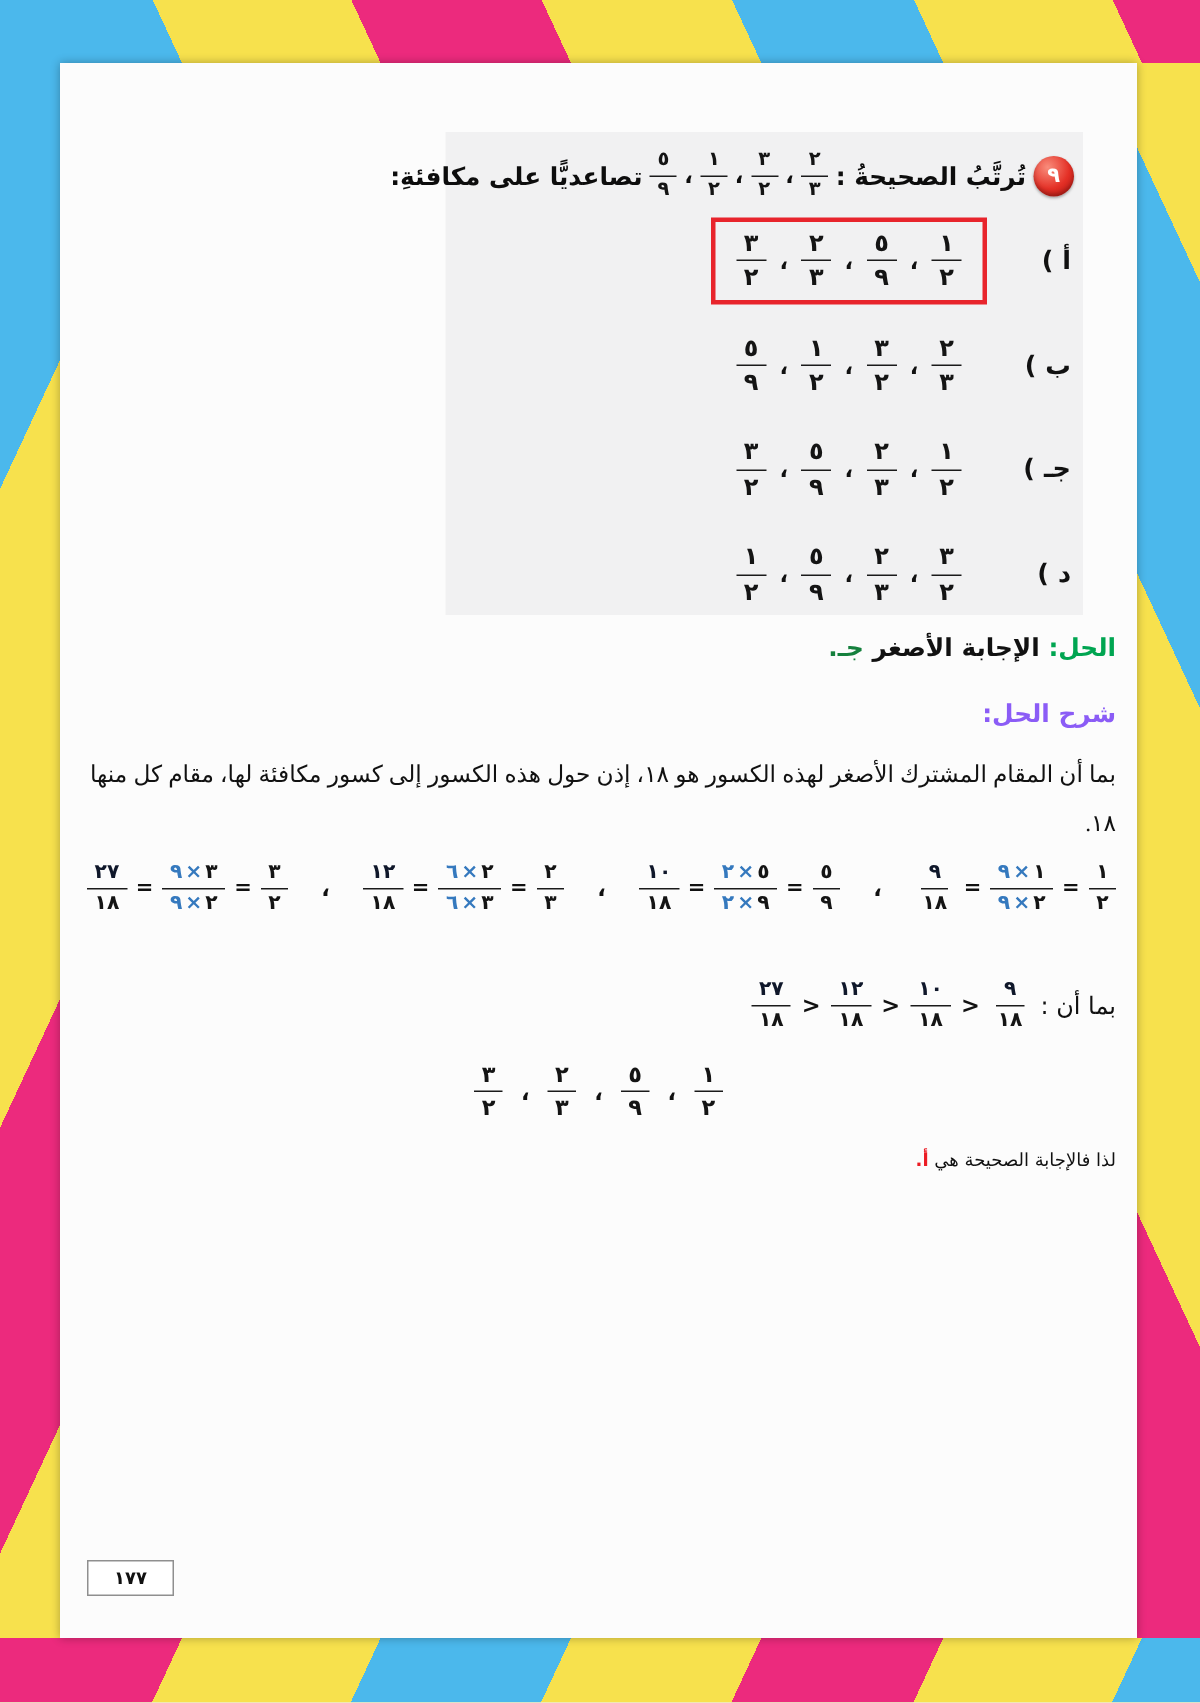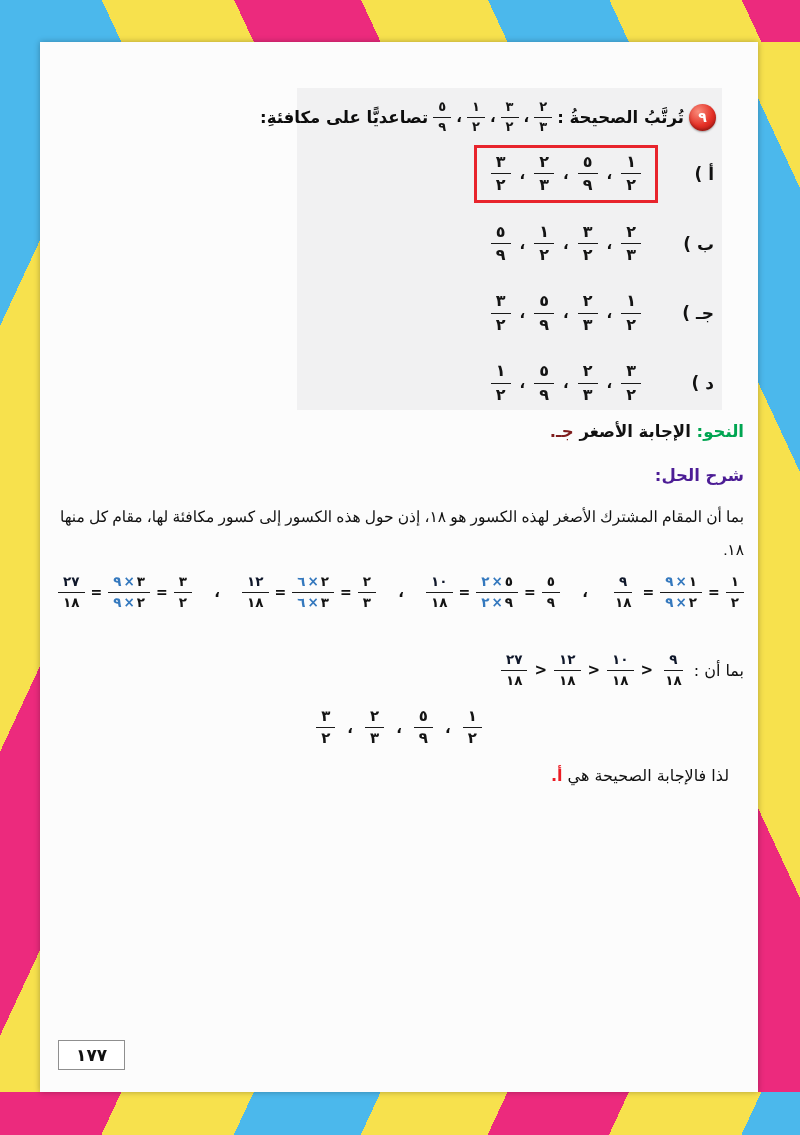--- a/index.html
+++ b/index.html
@@ -48,38 +48,38 @@
   .fr-r { font-size:15px; }
   .red  { color:#0f172a; }
   .blue { color:#3579BE; }
   .comma { font-size:15px; font-weight:700; }
   .sym   { font-size:14px; font-weight:700; }
   .gt    { direction:ltr; unicode-bidi:isolate; font-size:15px; font-weight:700; }
 
   
   .solution-line { position:absolute; top:380px; right:14px; font-size:16.5px; font-weight:700; }
   .sol-label  { color:#00A551; }
-  .sol-answer { color:#7f1d1d;margin-top:12px; }
-  .explain-label { position:absolute; top:424px; right:14px; font-size:16.5px; font-weight:700; color:#4c1d95; }
+  .sol-answer { color:#15803d;margin-top:12px; }
+  .explain-label { position:absolute; top:424px; right:14px; font-size:16.5px; font-weight:700; color:#8b5cf6; }
   .paragraph { position:absolute; top:458px; right:14px; left:20px; font-size:15.5px; line-height:2.15;
                text-align:justify; direction:rtl;font-family:Liberation Serif, serif; }
 
   .equations { position:absolute; top:532px; right:14px; left:18px; display:flex; direction:rtl;
                justify-content:space-between; align-items:center; }
   .eq { display:flex; direction:rtl; align-items:center; gap:6px; }
 
   .inequality { position:absolute; top:610px; right:14px; display:flex; direction:rtl; align-items:center; gap:7px;
                 font-size:16px; white-space:nowrap; }
   .result-row { position:absolute; top:666px; left:0; right:0; display:flex; direction:rtl;
                 justify-content:center; align-items:center; gap:12px; }
-  .conclusion { position:absolute; top:724px; right:29px; font-size:16px; }
+  .conclusion { position:absolute; top:724px; right:14px; font-size:12px; }
   .concl-answer { color:#EC1C24; font-weight:700; }
 
   .pagenum { position:absolute; top:998px; left:18px; border:1.5px solid #8f8f8f; background:#fff;
-             padding:4px 17px; font-size:17px; font-weight:600; }
+             padding:4px 17px; font-size:12px; font-weight:600; }
 </style>
 </head>
 <body>
 
 <div class="canvas">
   <div class="stripe stripe-top"></div>
   <div class="stripe stripe-bottom"></div>
   <div class="stripe stripe-left"></div>
   <div class="stripe stripe-right"></div>
 
@@ -210,21 +210,21 @@
               <span class="n">١</span>
               <span class="d">٢</span>
             </span>
           </span>
         </div>
 
       </div>
     </div>
 
     <p class="solution-line">
-      <span class="sol-label">النحو:</span>
+      <span class="sol-label">الحل:</span>
       <span>الإجابة الأصغر</span>
       <span class="sol-answer">جـ.</span>
     </p>
 
     <p class="explain-label">شرح الحل:</p>
 
     <p class="paragraph">بما أن المقام المشترك الأصغر لهذه الكسور هو ١٨، إذن حول هذه الكسور إلى كسور مكافئة لها، مقام كل منها ١٨.</p>
 
     <div class="equations">
 

